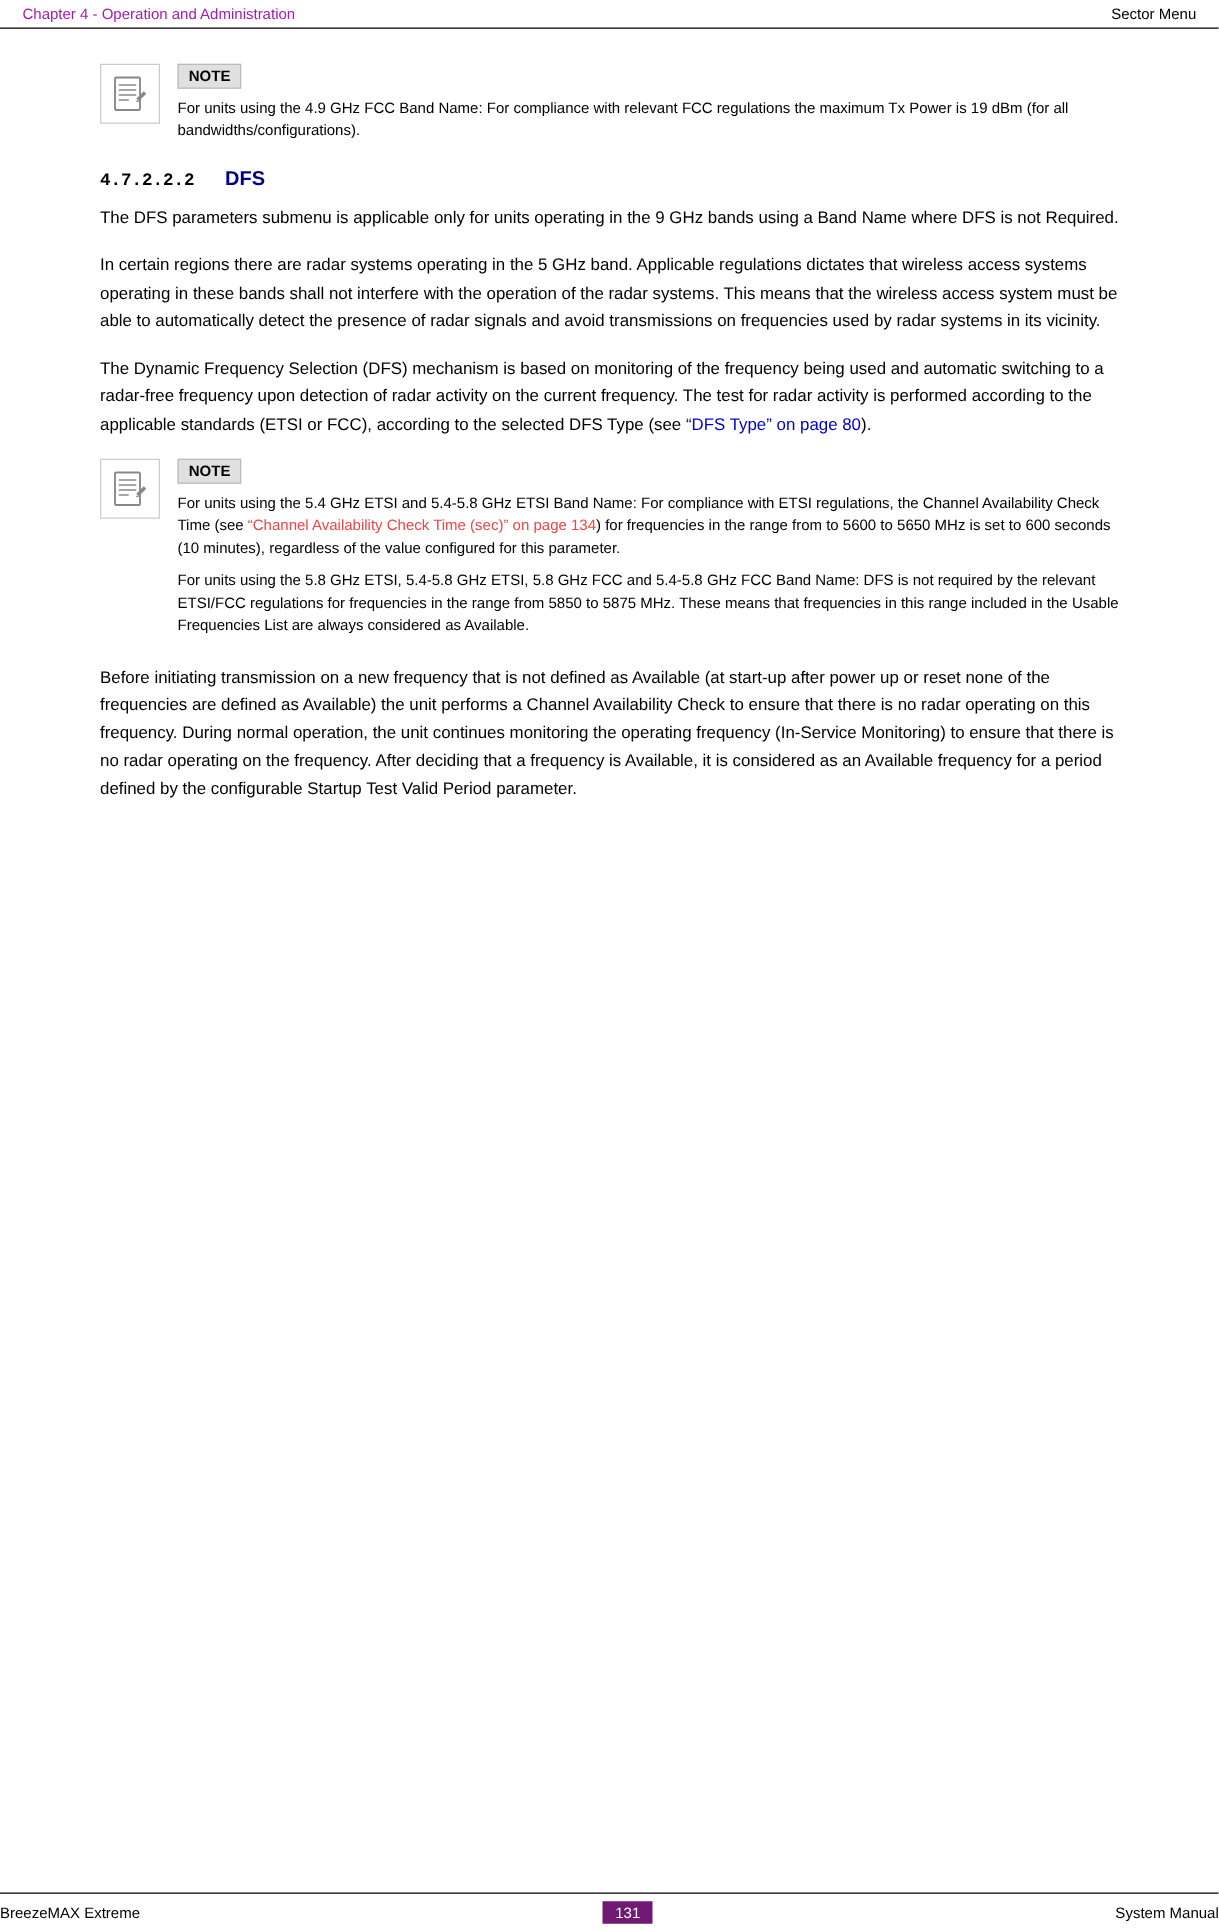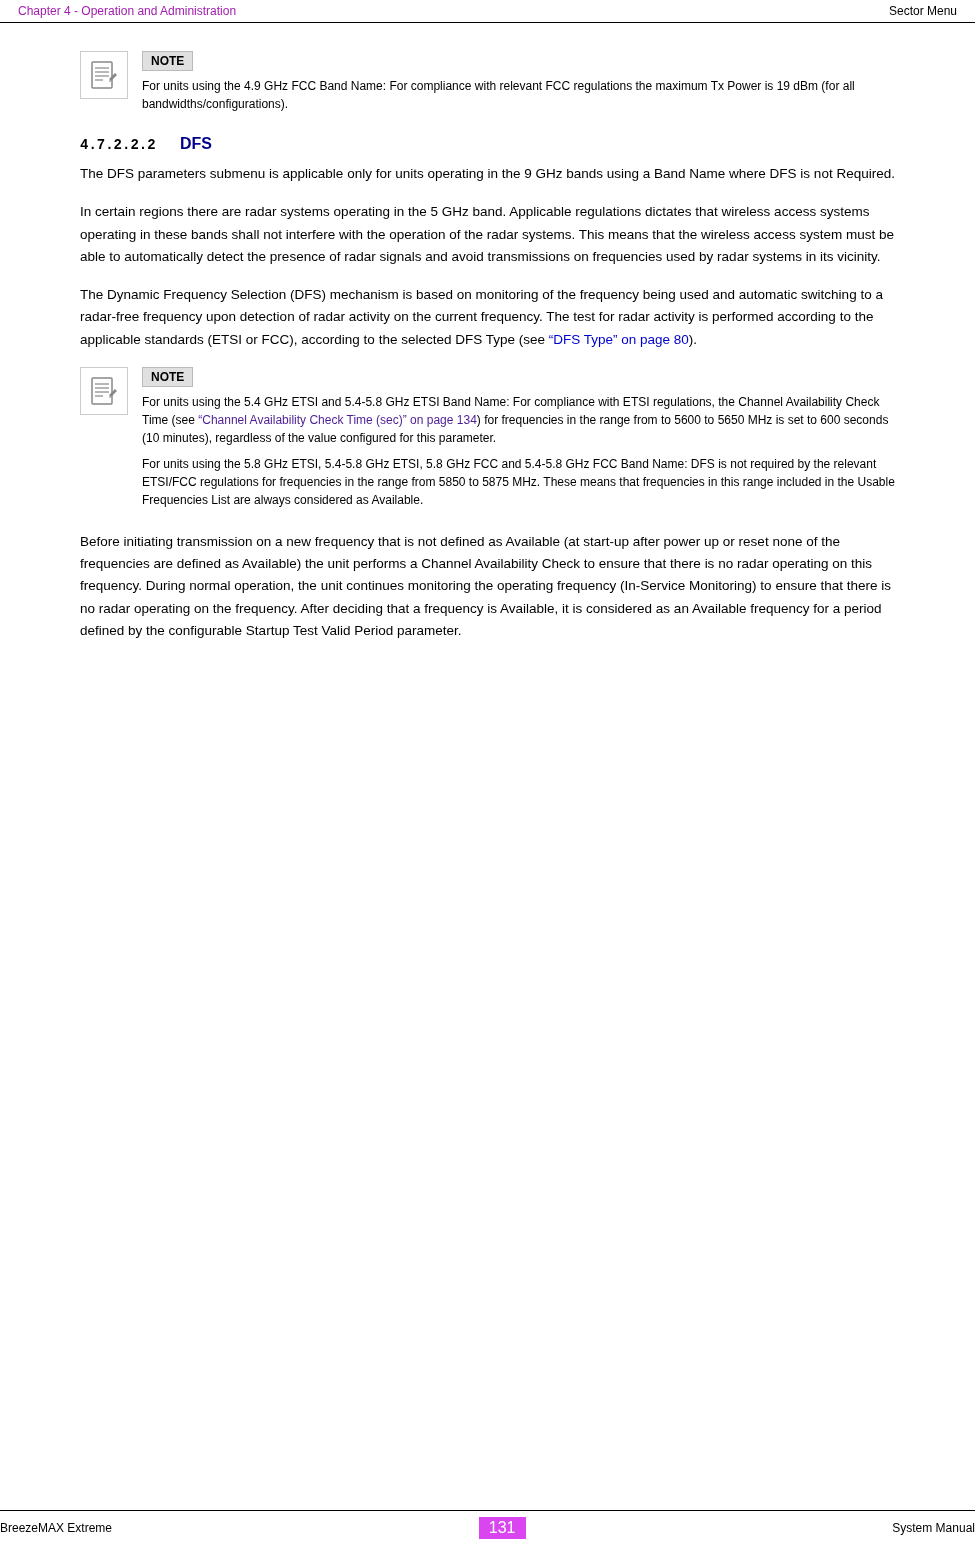--- a/index.html
+++ b/index.html
@@ -34,24 +34,24 @@
       align-items: center;
       border-top: 1px solid #000;
       padding: 6px 0;
       position: absolute;
       bottom: 0;
       left: 0;
       right: 0;
       font-size: 12px;
     }
     .page-footer .page-number {
-      background: #d946ef;
+      background: #701a75;
       color: #fff;
       padding: 2px 10px;
-      font-size: 16px;
+      font-size: 12px;
     }
     .content {
       padding: 18px 80px 60px 80px;
     }
     .intro-paragraph {
       margin-bottom: 18px;
       line-height: 1.6;
       font-size: 13.5px;
     }
     .note-box-wrapper {
@@ -113,21 +113,21 @@
     .body-paragraph {
       margin-bottom: 16px;
       line-height: 1.65;
       font-size: 13.5px;
     }
     .link-text {
       color: #0000CD;
       text-decoration: none;
     }
     .note-text .link-text {
-      color: #4c1d95;
+      color: #ef4444;
     }
   </style>
 </head>
 <body>
 
 <div class="page-header">
   <span class="chapter-title">Chapter 4 - Operation and Administration</span>
   <span class="section-title">Sector Menu</span>
 </div>
 

